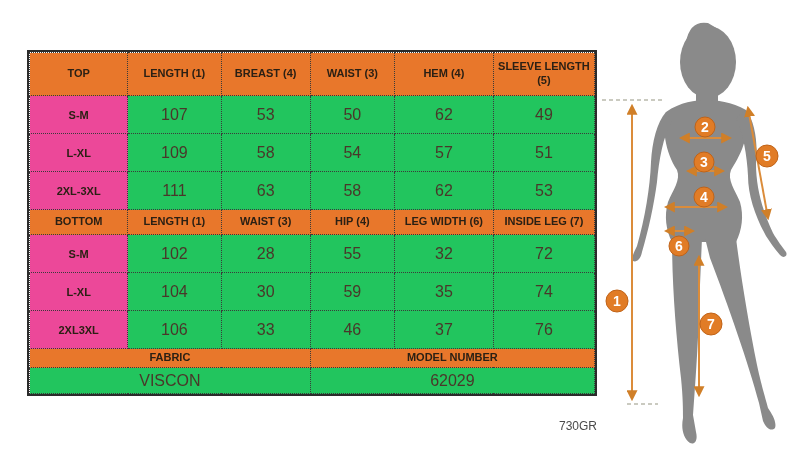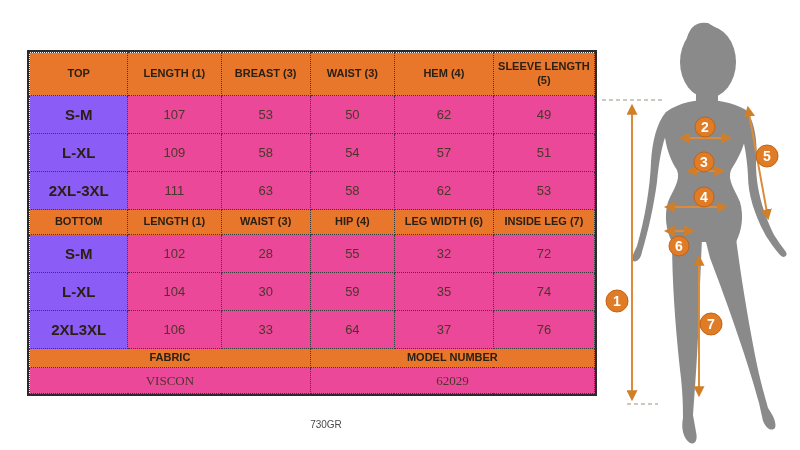--- a/index.html
+++ b/index.html
@@ -16,34 +16,34 @@
     width:100%; border-collapse:collapse; table-layout:fixed;
   }
   table.size-chart th, table.size-chart td {
     border:1px dotted #3a3a3a; text-align:center; vertical-align:middle;
     padding:0 2px;
   }
   tr.r-hdr1 { height:43px; }
   tr.r-data { height:38px; }
   tr.r-hdr2 { height:25px; }
   tr.r-info-h { height:19px; }
-  tr.r-info-v { height:26px;font-family:Liberation Serif, serif; }
+  tr.r-info-v { height:26px; }
   .hdr-cell {
     background:#E8772B; color:#2b2014; font-weight:bold; font-size:11px;
     line-height:1.25;
   }
   .size-cell {
-    background:#8b5cf6; color:#2b2014; font-weight:bold; font-size:15px;
+    background:#ec4899; color:#2b2014; font-weight:bold; font-size:11px;
   }
   .val-cell {
-    background:#ec4899; color:#4a372a; font-weight:normal; font-size:13px;
+    background:#22c55e; color:#4a372a; font-weight:normal; font-size:16px;
   }
   .footer-code {
-    position:absolute; left:41px; top:419px; width:570px;
-    text-align:center; font-size:10px; color:#4a4a4a;
+    position:absolute; left:27px; top:419px; width:570px;
+    text-align:right; font-size:12px; color:#4a4a4a;
   }
   .diagram-wrap { position:absolute; left:600px; top:0; width:200px; height:450px; }
   svg text.marker-num {
     font-family:"Liberation Sans", sans-serif; font-size:14px; font-weight:bold;
     fill:#ffffff; text-anchor:middle;
   }
 </style>
 </head>
 <body>
 
@@ -56,21 +56,21 @@
           <col style="width:16.5%">
           <col style="width:15.8%">
         <col style="width:14.9%">
           <col style="width:17.5%">
           <col style="width:17.9%">
       </colgroup>
       <tbody>
         <tr class="r-hdr1">
           <th class="hdr-cell">TOP</th>
           <th class="hdr-cell">LENGTH (1)</th>
-          <th class="hdr-cell">BREAST (3)</th>
+          <th class="hdr-cell">BREAST (4)</th>
           <th class="hdr-cell">WAIST (3)</th>
           <th class="hdr-cell">HEM (4)</th>
           <th class="hdr-cell">SLEEVE LENGTH (5)</th>
         </tr>
         <tr class="r-data">
           <th class="size-cell">S-M</th>
           <td class="val-cell">107</td>
           <td class="val-cell">53</td>
           <td class="val-cell">50</td>
           <td class="val-cell">62</td>
@@ -113,21 +113,21 @@
           <td class="val-cell">104</td>
           <td class="val-cell">30</td>
           <td class="val-cell">59</td>
           <td class="val-cell">35</td>
           <td class="val-cell">74</td>
         </tr>
         <tr class="r-data">
           <th class="size-cell">2XL3XL</th>
           <td class="val-cell">106</td>
           <td class="val-cell">33</td>
-          <td class="val-cell">64</td>
+          <td class="val-cell">46</td>
           <td class="val-cell">37</td>
           <td class="val-cell">76</td>
         </tr>
         <tr class="r-info-h">
           <th class="hdr-cell" colspan="3">FABRIC</th>
           <th class="hdr-cell" colspan="3">MODEL NUMBER</th>
         </tr>
         <tr class="r-info-v">
           <td class="val-cell" colspan="3">VISCON</td>
           <td class="val-cell" colspan="3">62029</td>

